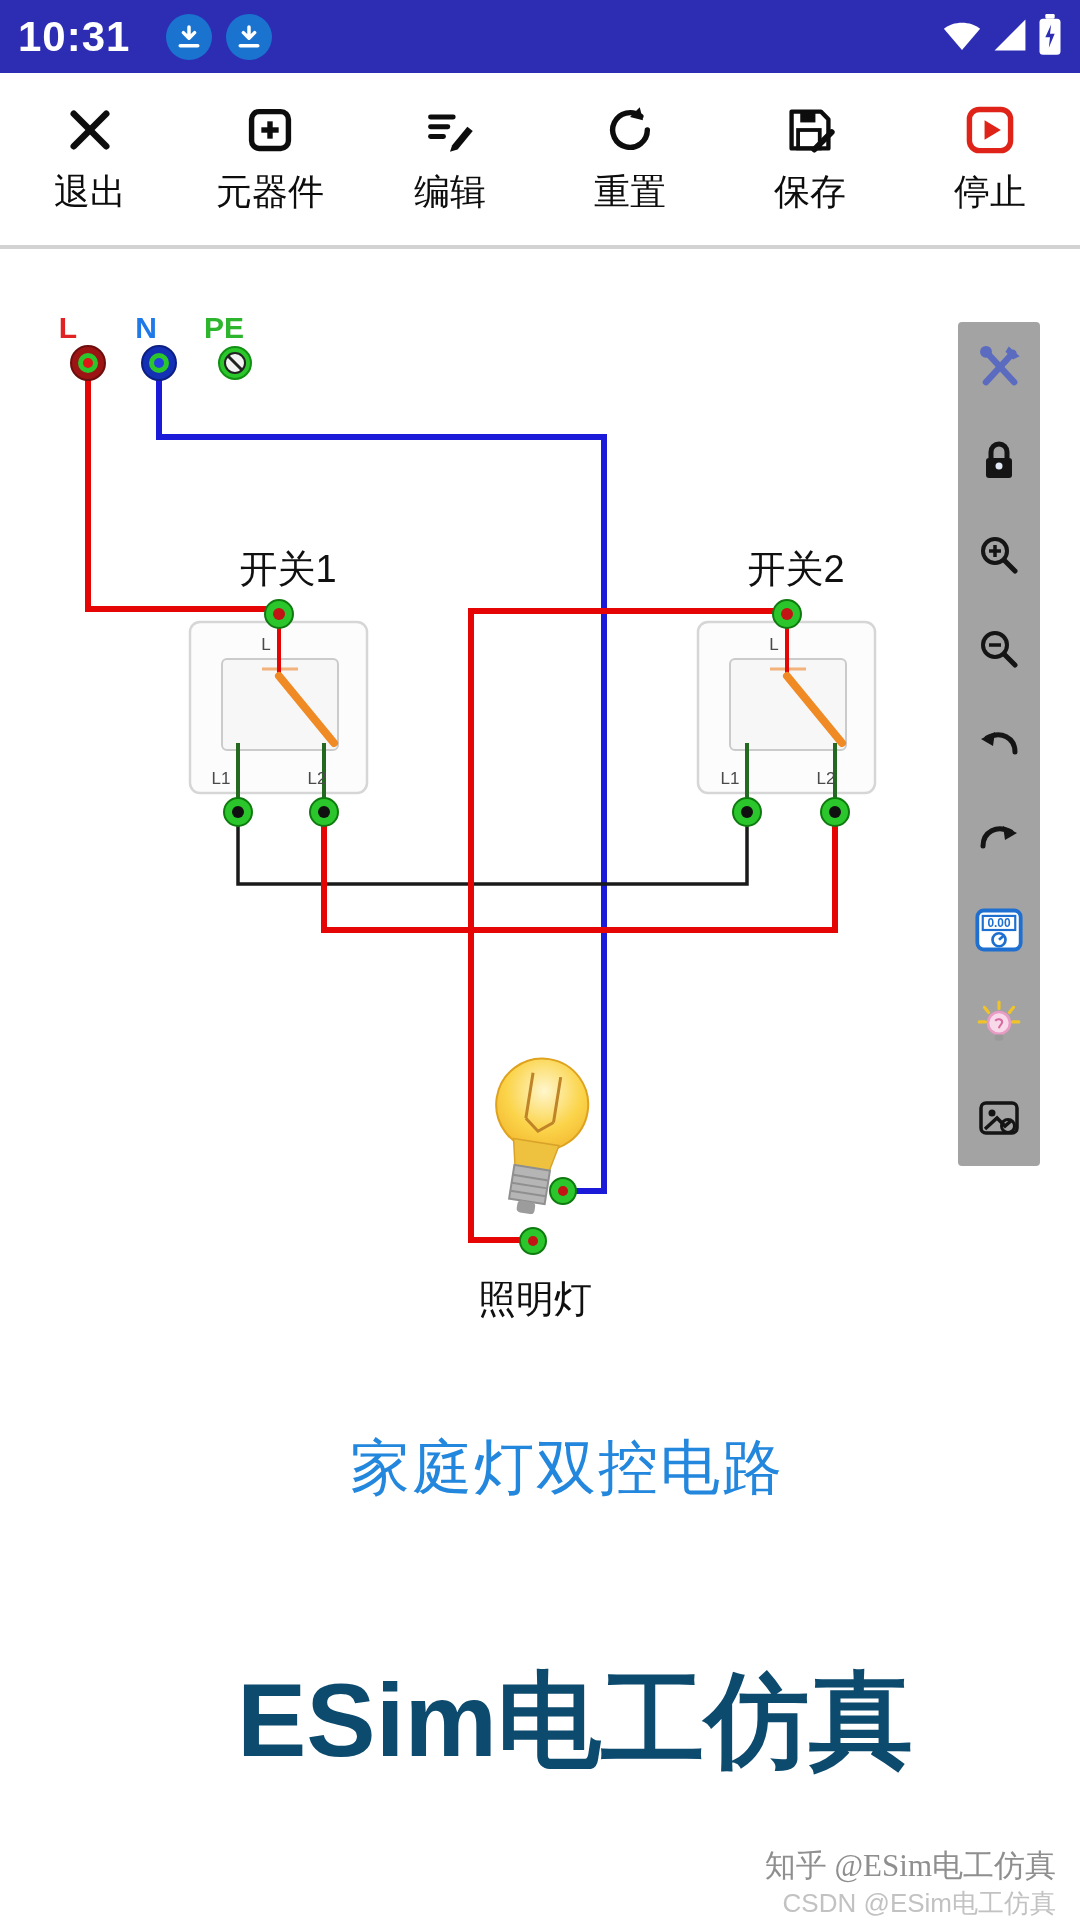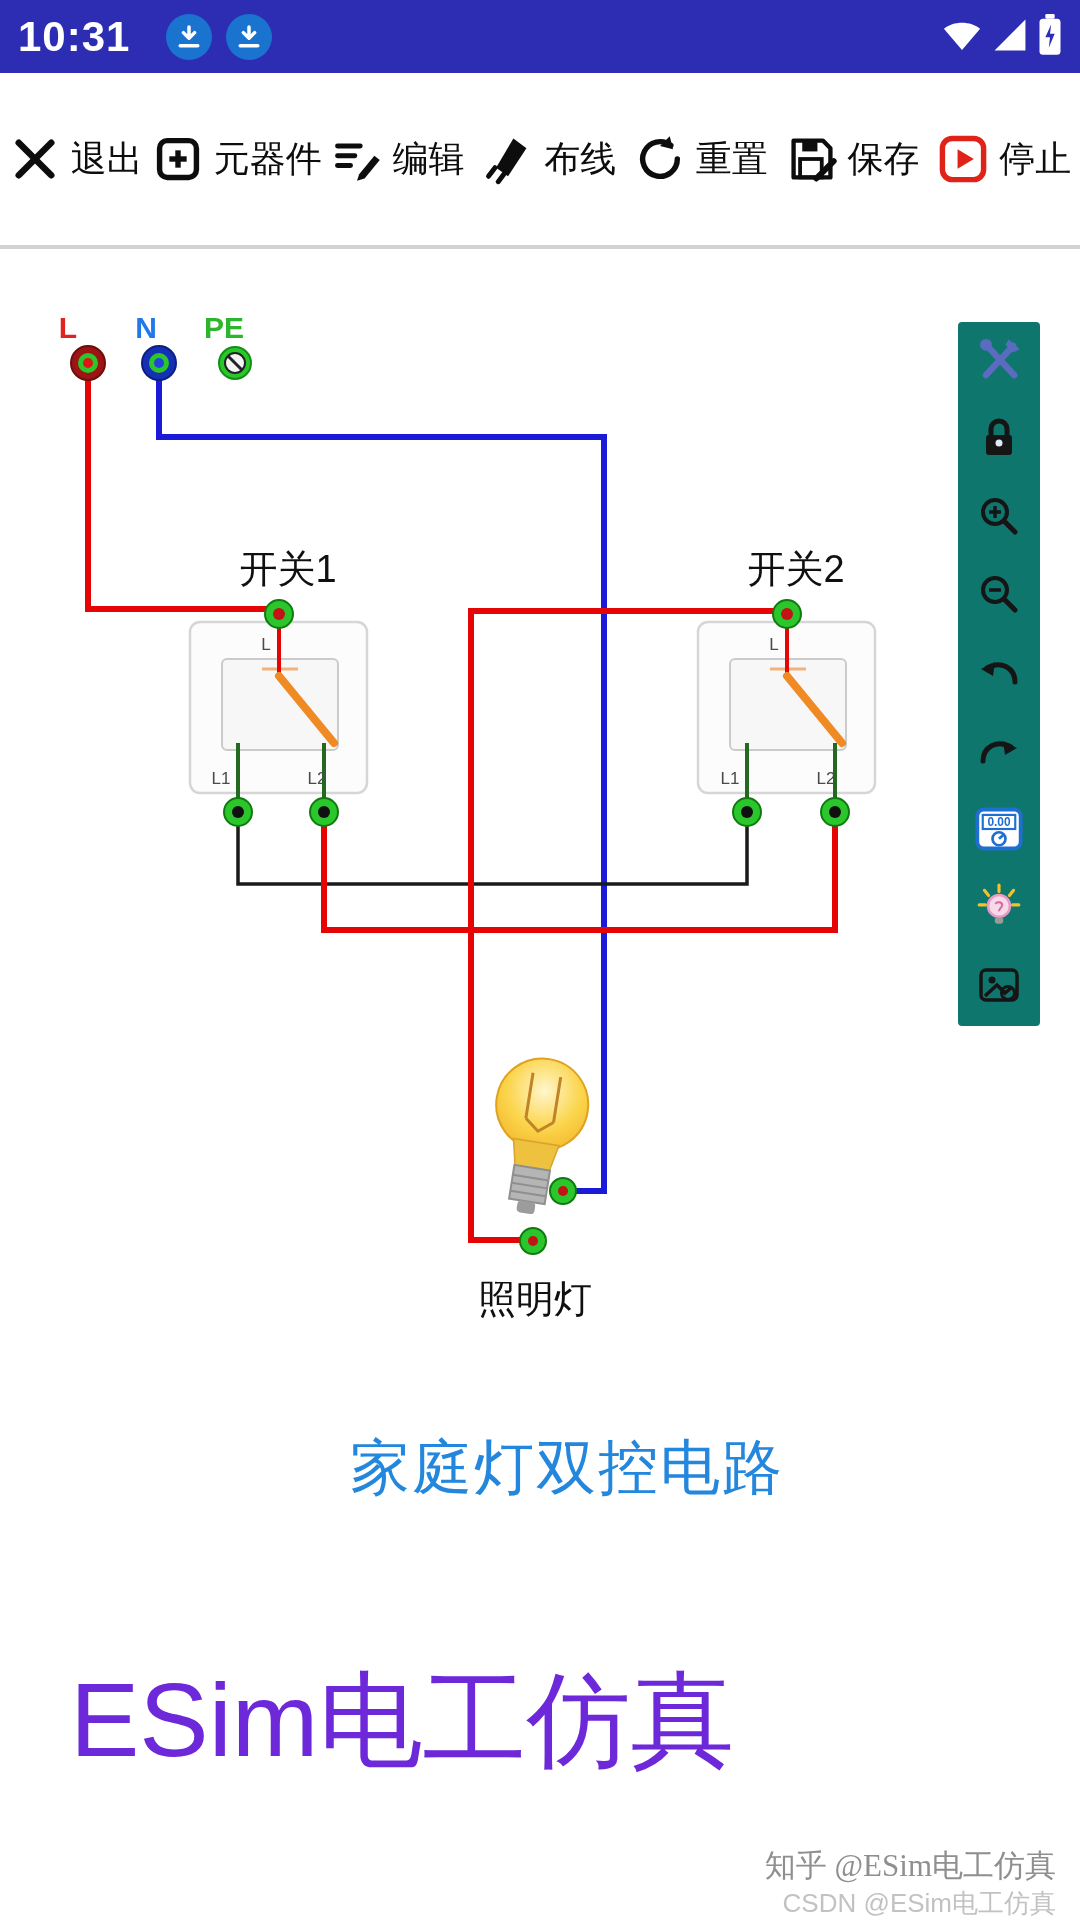--- a/index.html
+++ b/index.html
@@ -10,44 +10,44 @@
   
   .status-bar { position:relative; z-index:3; height:73px; background:#2d2db4;
     display:flex; align-items:center; padding:0 18px; gap:14px; color:#fff; }
   .time { font-size:42px; font-weight:bold; letter-spacing:1px; margin-right:22px; }
   .badge { width:46px; height:46px; border-radius:50%; background:#1a73cf;
     display:flex; align-items:center; justify-content:center; flex:0 0 auto; }
   .sb-right { margin-left:auto; display:flex; align-items:center; gap:10px; }
 
   
   .toolbar { position:relative; z-index:3; height:172px; background:#fff; display:flex; }
-  .tb-item { flex:1; background:none; border:none; display:flex; flex-direction:row;
+  .tb-item { flex:1; background:none; border:none; display:flex; flex-direction:column;
     align-items:center; justify-content:center; gap:10px; cursor:pointer;text-align:center; }
   .tb-icon { height:56px; display:flex; align-items:center; justify-content:center; }
   .tb-label { font-size:36px; color:#0d0d0d; font-weight:500; white-space:nowrap; }
   .divider { position:relative; z-index:3; height:0; border-bottom:4px solid #d2d2d2; background:#fff; }
 
   
   .circuit-svg { position:absolute; left:0; top:0; width:1080px; height:1920px; z-index:1; }
   .sv-label { font-size:38px; fill:#101010; font-family:"Liberation Sans", sans-serif; }
   .sv-pin { font-size:17px; fill:#4a4a4a; font-family:"Liberation Sans", sans-serif; }
   .sv-power { font-size:30px; font-weight:bold; font-family:"Liberation Sans", sans-serif; }
 
   
-  .side-toolbar { position:absolute; left:958px; top:322px; width:82px; height:704px;
-    background:#0f766e; border-radius:4px; z-index:2;
+  .side-toolbar { position:absolute; left:958px; top:322px; width:82px; height:844px;
+    background:#a3a3a3; border-radius:4px; z-index:2;
     display:flex; flex-direction:column; align-items:center; justify-content:space-around; }
   .side-btn { width:62px; height:62px; border:none; background:none; cursor:pointer;
     display:flex; align-items:center; justify-content:center; }
 
   
   .circuit-title { position:absolute; left:54px; right:0; top:1428px; text-align:center;
     font-size:60px; color:#2287dd; font-weight:500; z-index:2; letter-spacing:2px; }
-  .brand-title { position:absolute; left:70px; right:0; top:1652px; 
-    font-size:104px; color:#6d28d9; font-weight:400; z-index:2; }
+  .brand-title { position:absolute; left:70px; right:0; top:1652px; text-align:center;
+    font-size:104px; color:#0c4a6e; font-weight:700; z-index:2; }
   .watermark { position:absolute; right:24px; text-align:right; z-index:2; }
   .wm1 { top:1845px; font-size:31px; color:#8f8f8f;font-family:Liberation Serif, serif; }
   .wm2 { top:1886px; font-size:26px; color:#c2c2c2; }
 </style>
 </head>
 <body>
 
 <div class="screen">
 
   <header class="status-bar">
@@ -117,32 +117,20 @@
             <line x1="6" y1="12" x2="27" y2="12"></line>
               <line x1="6" y1="21" x2="22" y2="21"></line>
               <line x1="6" y1="30" x2="18" y2="30"></line>
           </g>
           <path d="M26 38 L40 21 l5 4 -14 17 -7 2 z" fill="#0d0d0d"></path>
         </svg>
       </span>
       <span class="tb-label">编辑</span>
     </button>
 
-    <button class="tb-item">
-      <span class="tb-icon">
-        <svg viewBox="0 0 48 48" width="52" height="52">
-          <path d="M29 5 l12 9 -17 26 -11 -8 z" fill="#0d0d0d"></path>
-          <g stroke="#0d0d0d" stroke-width="4.5" stroke-linecap="round">
-            <line x1="6" y1="40" x2="12" y2="32"></line>
-              <line x1="15" y1="45" x2="21" y2="37"></line>
-          </g>
-        </svg>
-      </span>
-      <span class="tb-label">布线</span>
-    </button>
 
     <button class="tb-item">
       <span class="tb-icon">
         <svg viewBox="0 0 48 48" width="52" height="52">
           <path d="M40 24 a16 16 0 1 1 -6 -12.5" fill="none" stroke="#0d0d0d" stroke-width="5" stroke-linecap="round"></path>
           <polygon points="33,3 36,15 24,12" fill="#0d0d0d"></polygon>
         </svg>
       </span>
       <span class="tb-label">重置</span>
     </button>

